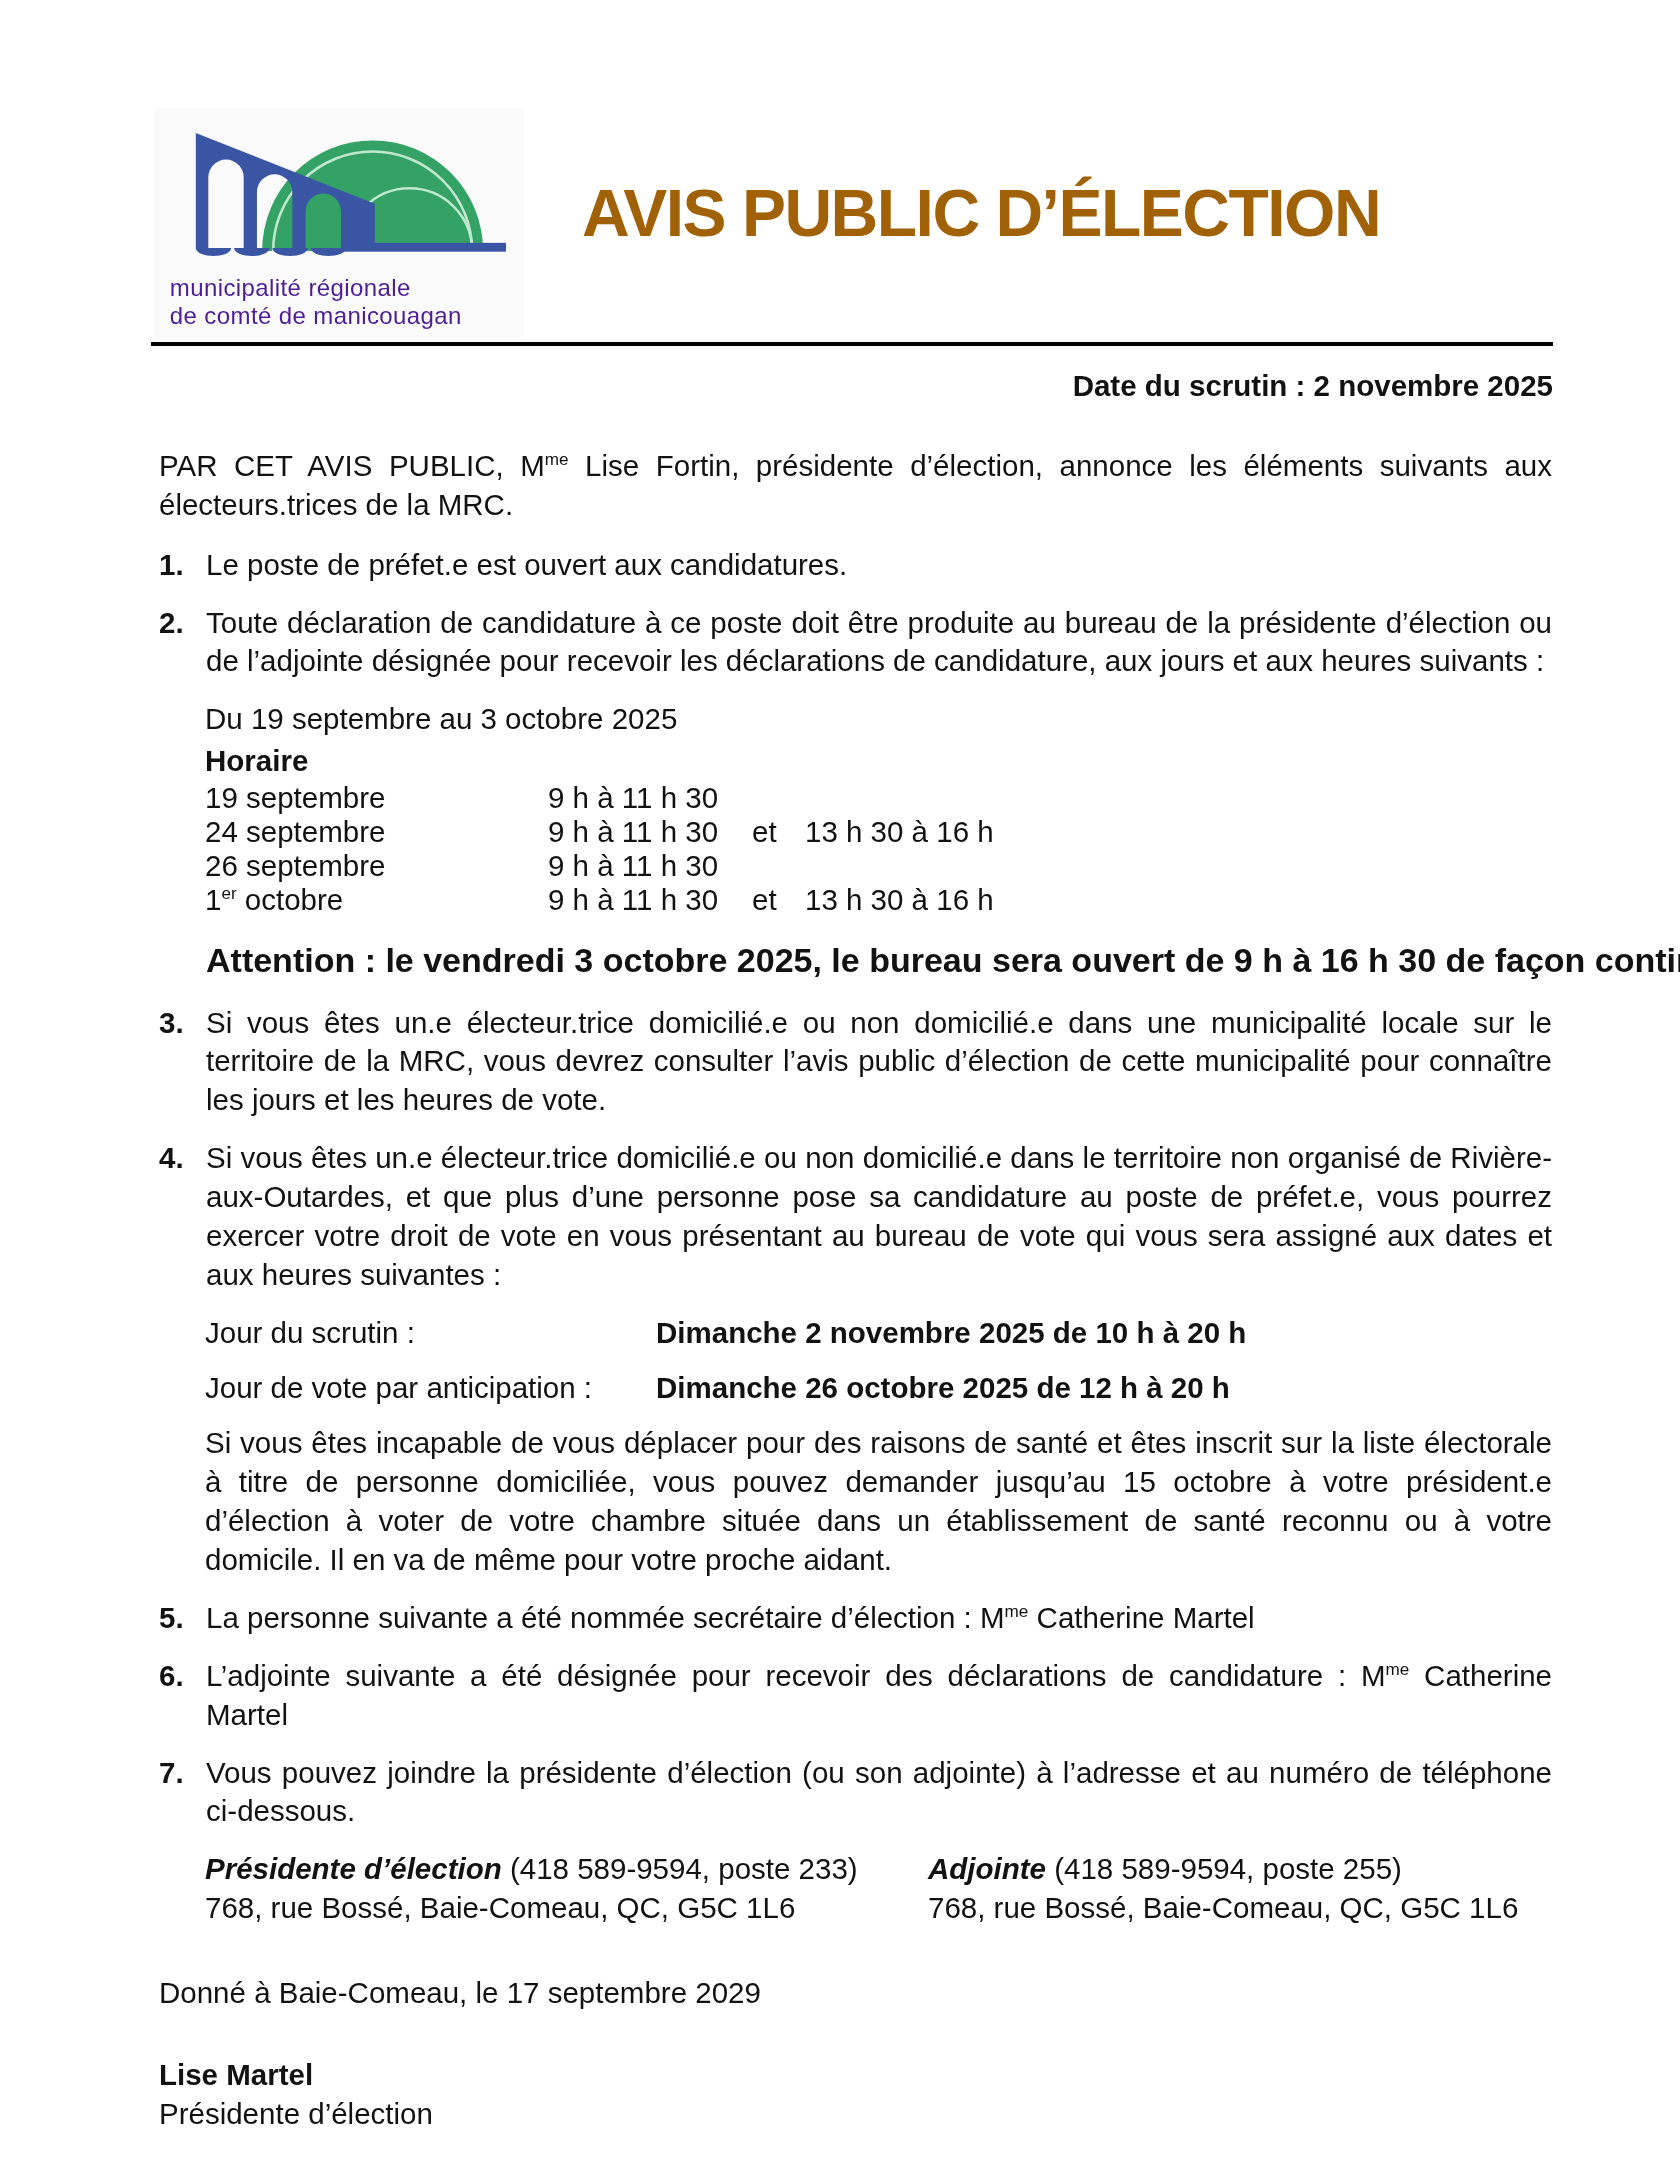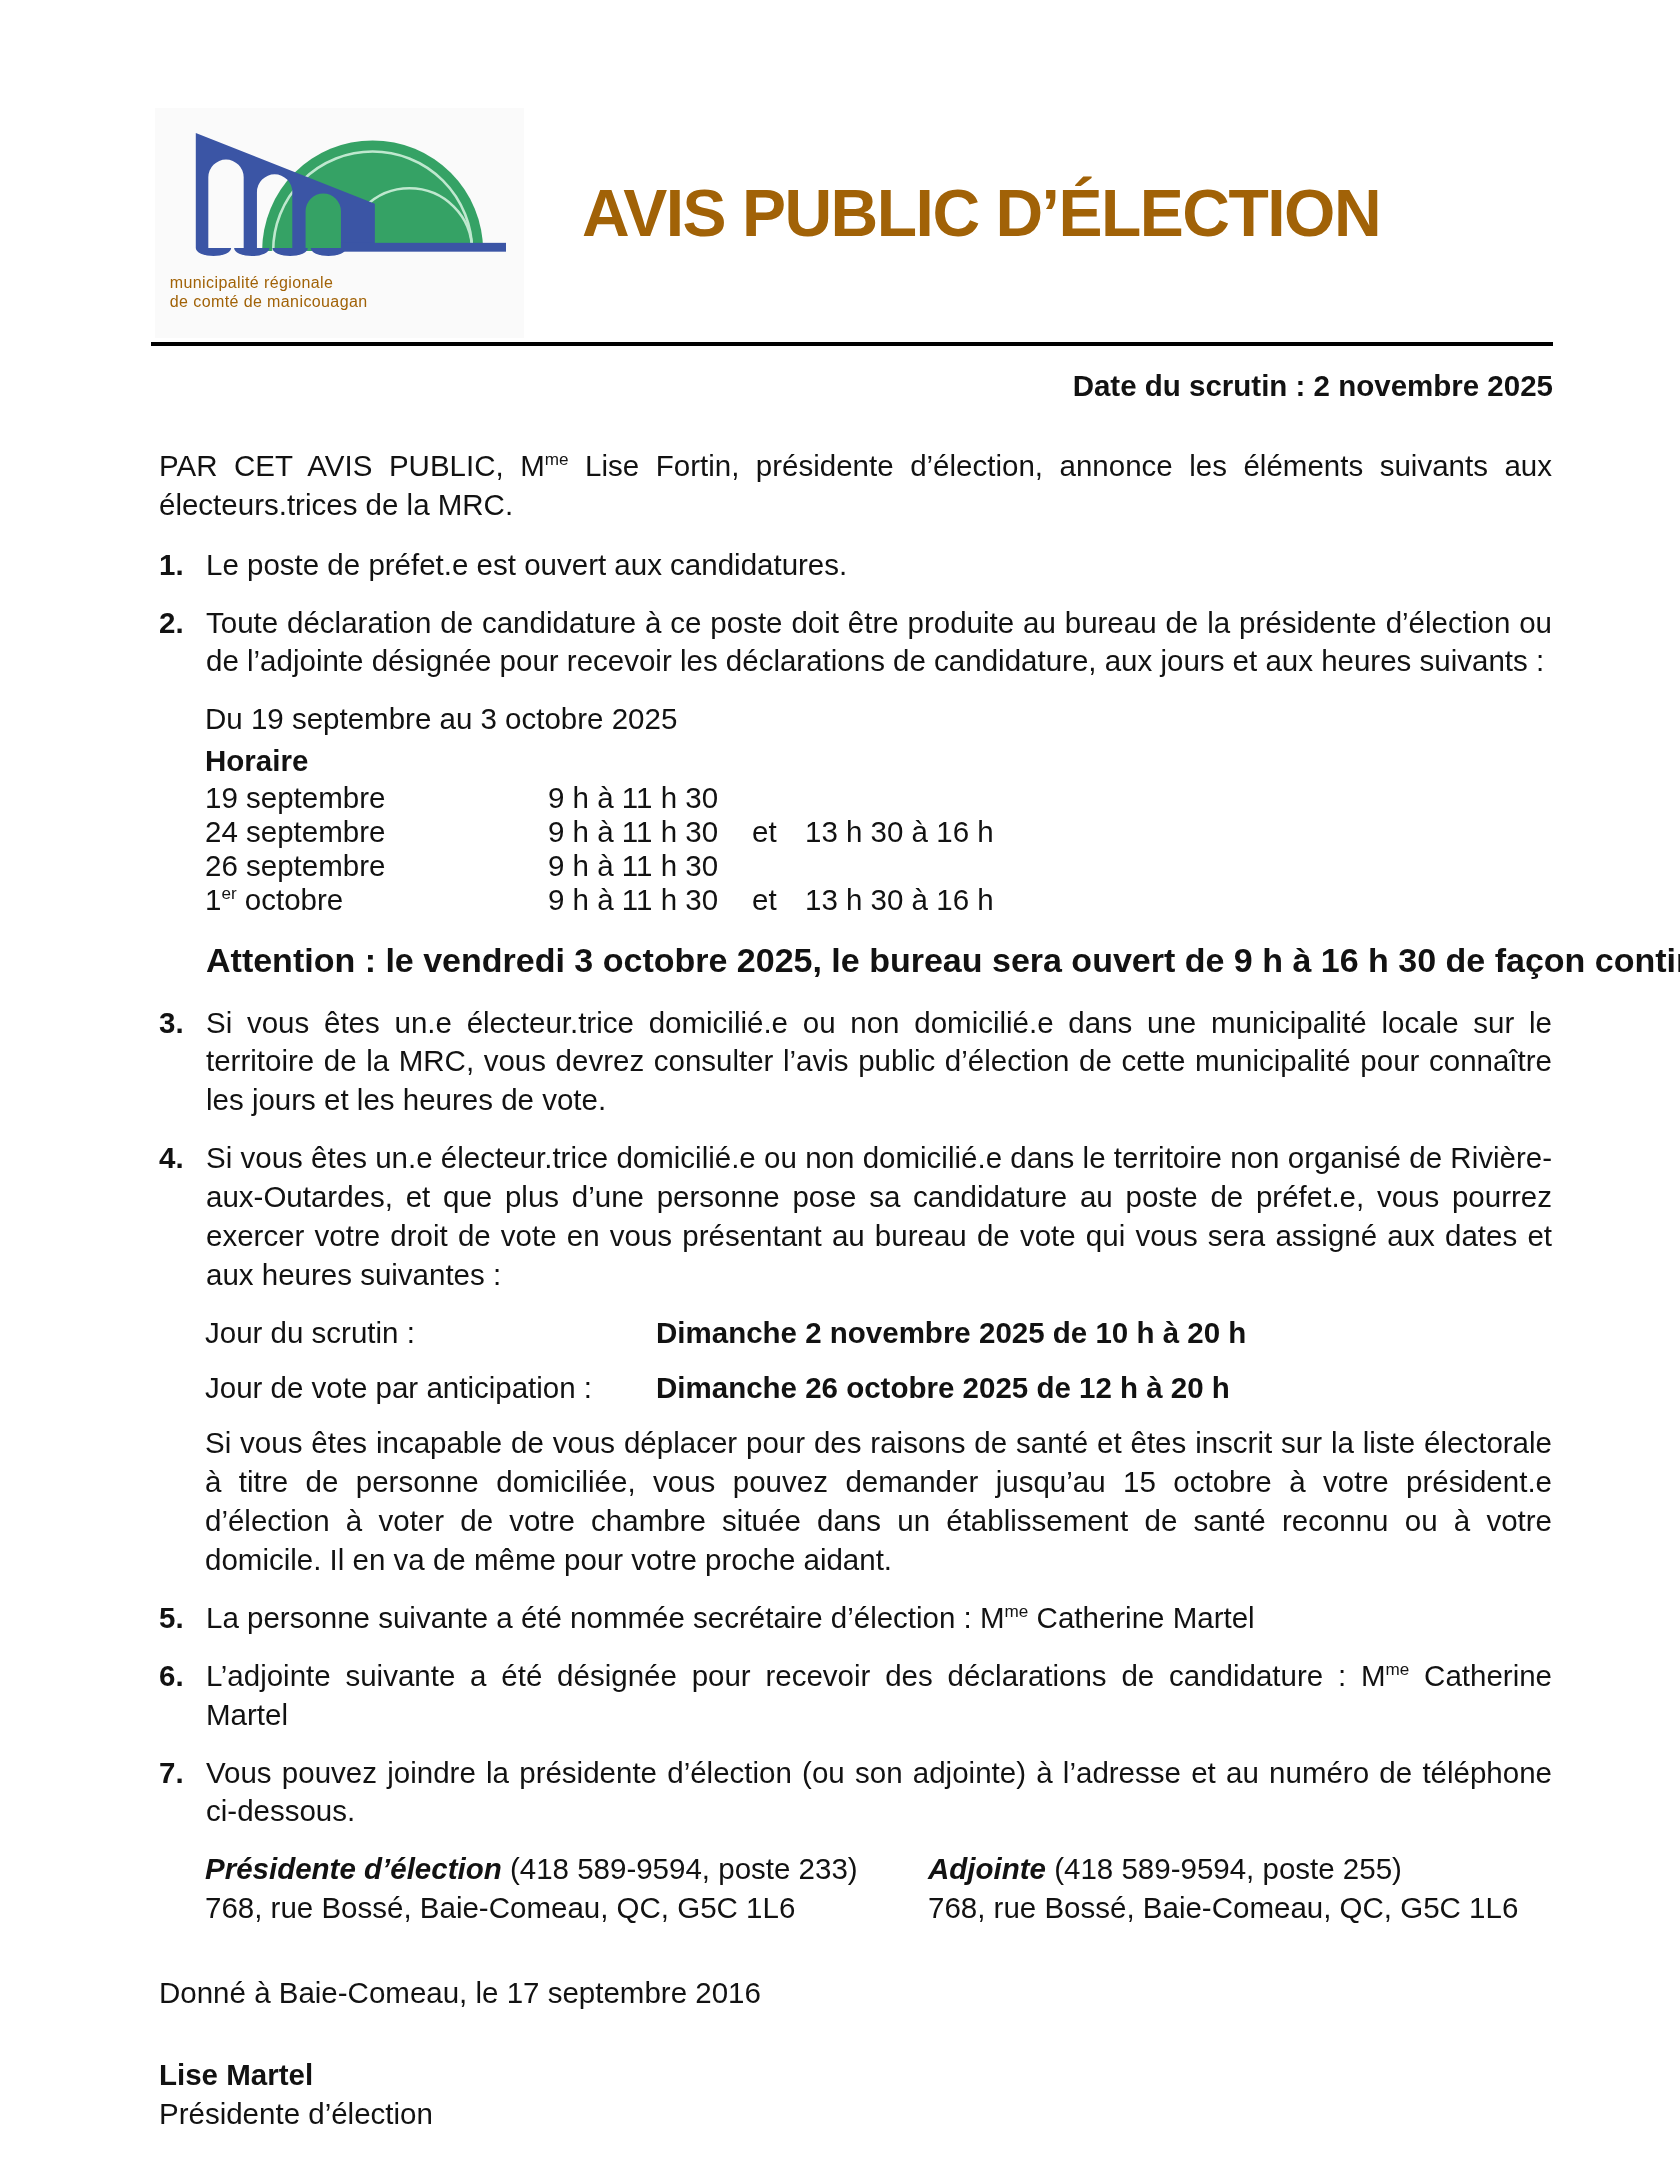--- a/index.html
+++ b/index.html
@@ -17,21 +17,21 @@
   sup { font-size: 58%; line-height: 0; vertical-align: super; }
 
   
   .logo-box {
     position: absolute; left: 155px; top: 108px;
     width: 369px; height: 230px;
     background: #fafafa;
     padding: 16px 0 0 14.8px;
     box-sizing: border-box;
   }
-  .logo-text { margin-top: 4.4px; font-size: 16px; line-height: 1.16; color: #a16207; letter-spacing: 0.4px; }
+  .logo-text { margin-top: 4.4px; font-size: 24px; line-height: 1.16; color: #4c1d95; letter-spacing: 0.4px; }
   .doc-title {
     position: absolute; left: 531px; top: 180px; width: 900px;
     text-align: center; font-weight: bold; font-size: 66px;
     letter-spacing: -1.5px; color: #a16207; line-height: 1;
   }
   .header-rule { position: absolute; left: 151px; top: 342px; width: 1402px; height: 3.7px; background: #000; }
   .date-line { position: absolute; top: 367px; right: 128px; font-weight: bold; }
 
   
   .content { position: absolute; left: 159px; top: 447px; width: 1393px; }
@@ -183,21 +183,21 @@
       <div>
         <div><span class="contact-role">Présidente d’élection</span><span> (418 589-9594, poste 233)</span></div>
         <div class="contact-address">768, rue Bossé, Baie-Comeau, QC, G5C 1L6</div>
       </div>
       <div>
         <div><span class="contact-role">Adjointe</span><span> (418 589-9594, poste 255)</span></div>
         <div class="contact-address">768, rue Bossé, Baie-Comeau, QC, G5C 1L6</div>
       </div>
     </div>
 
-    <div class="given-line">Donné à Baie-Comeau, le 17 septembre 2016</div>
+    <div class="given-line">Donné à Baie-Comeau, le 17 septembre 2029</div>
 
     <div class="signature">
       <div class="sig-name">Lise Martel</div>
       <div>Présidente d’élection</div>
     </div>
 
   </div>
 </div>
 
 

